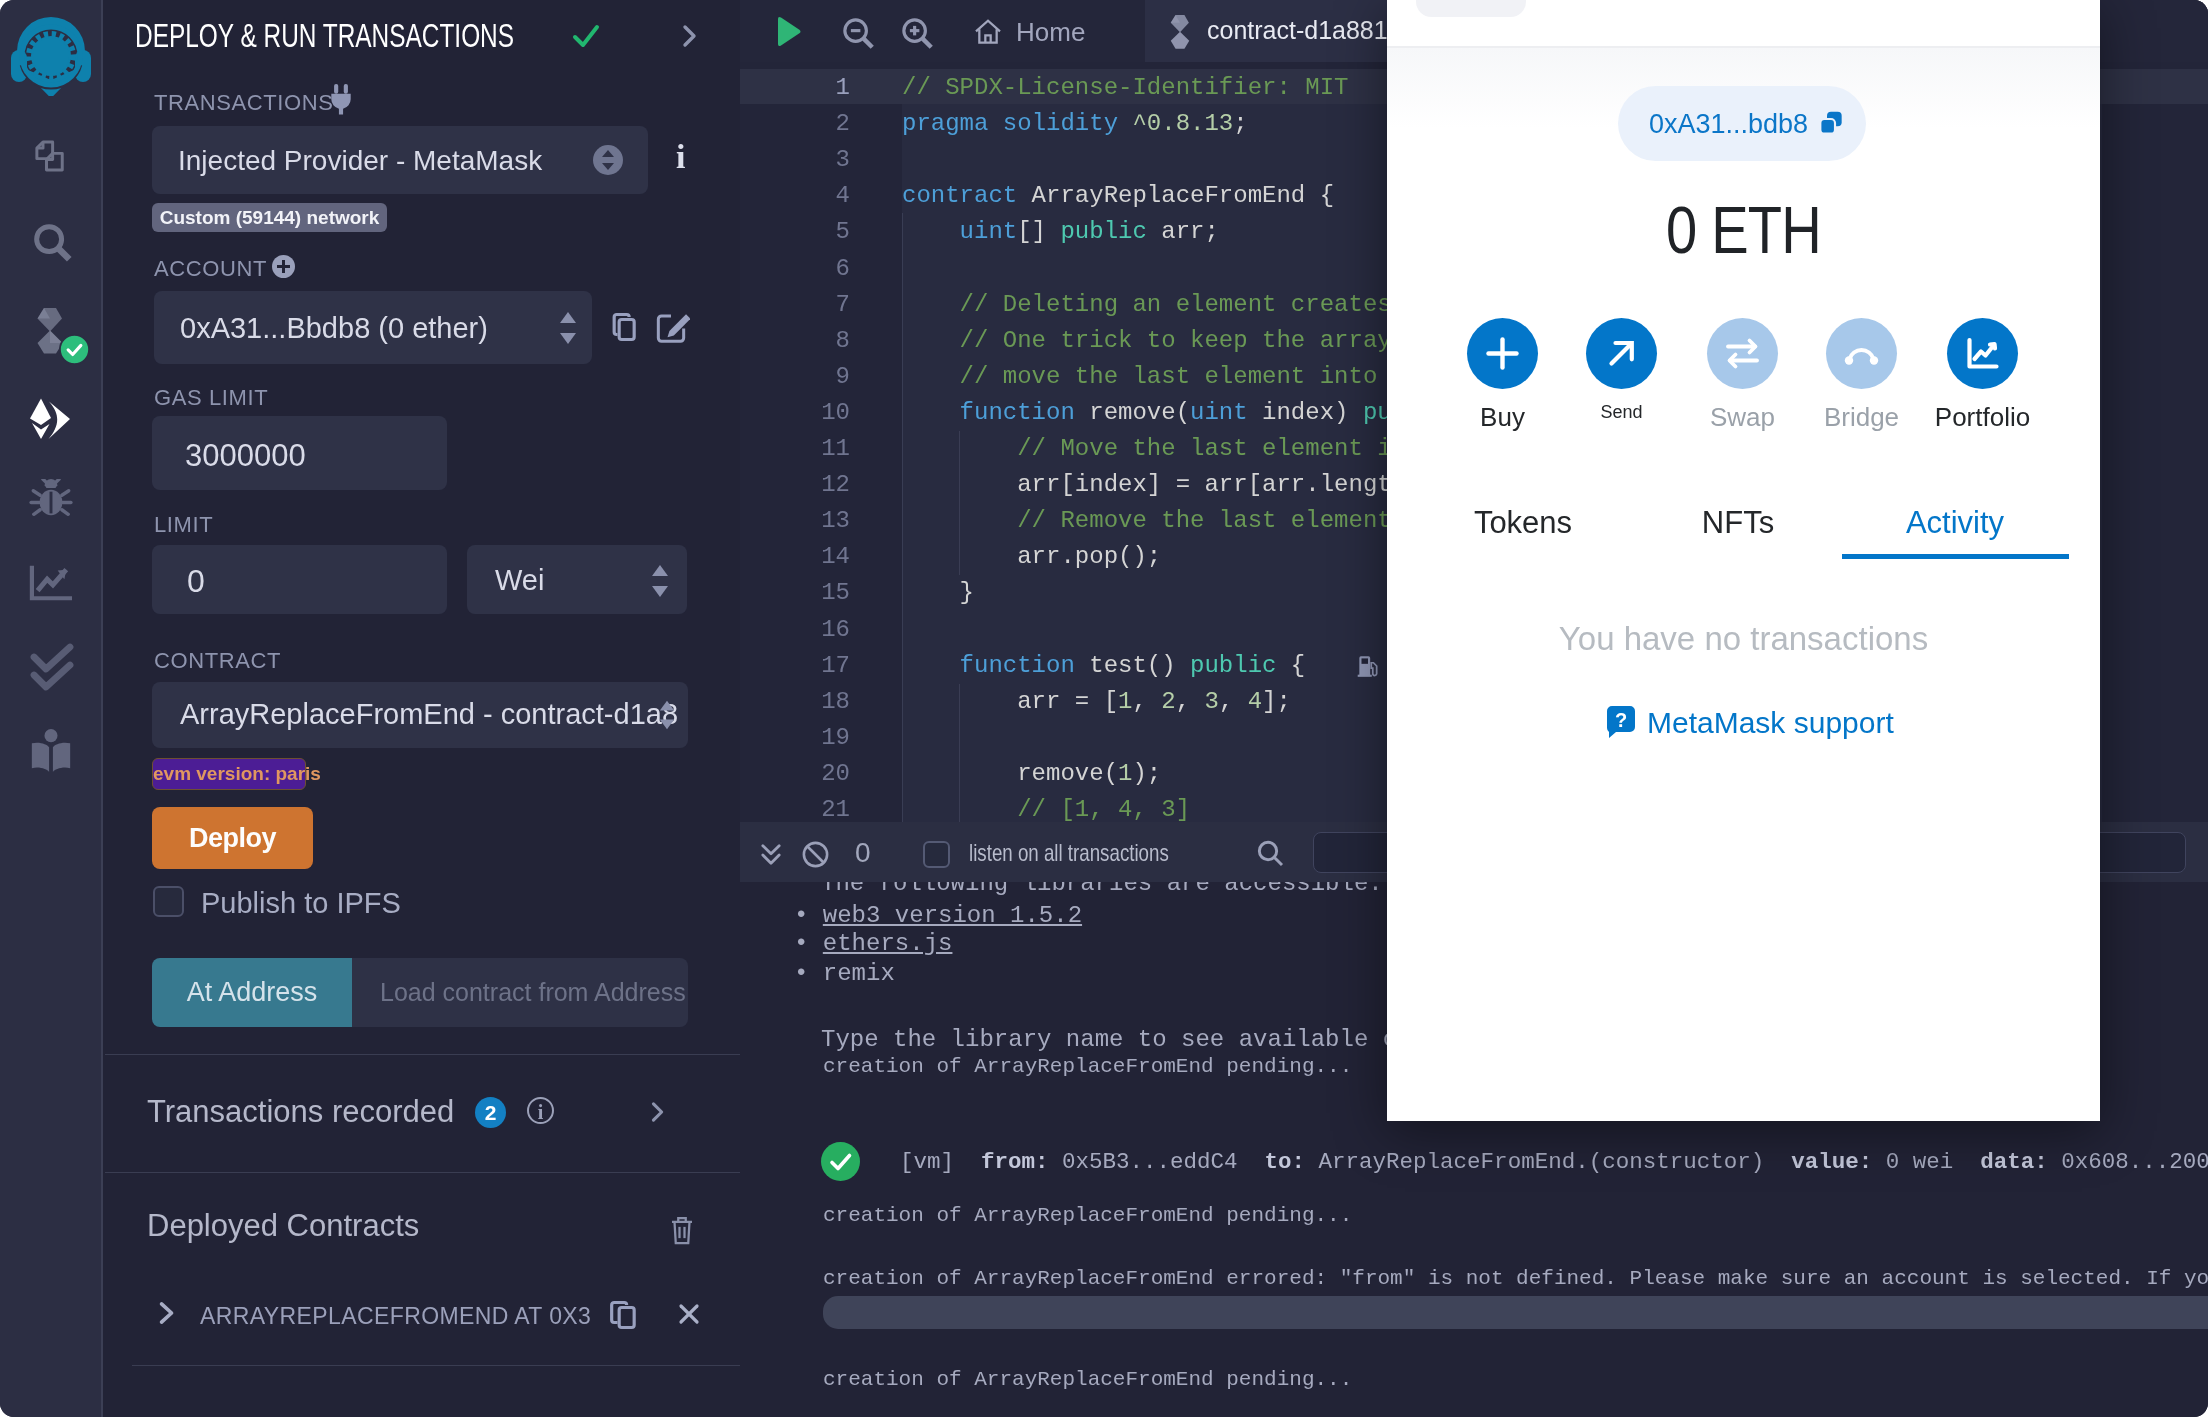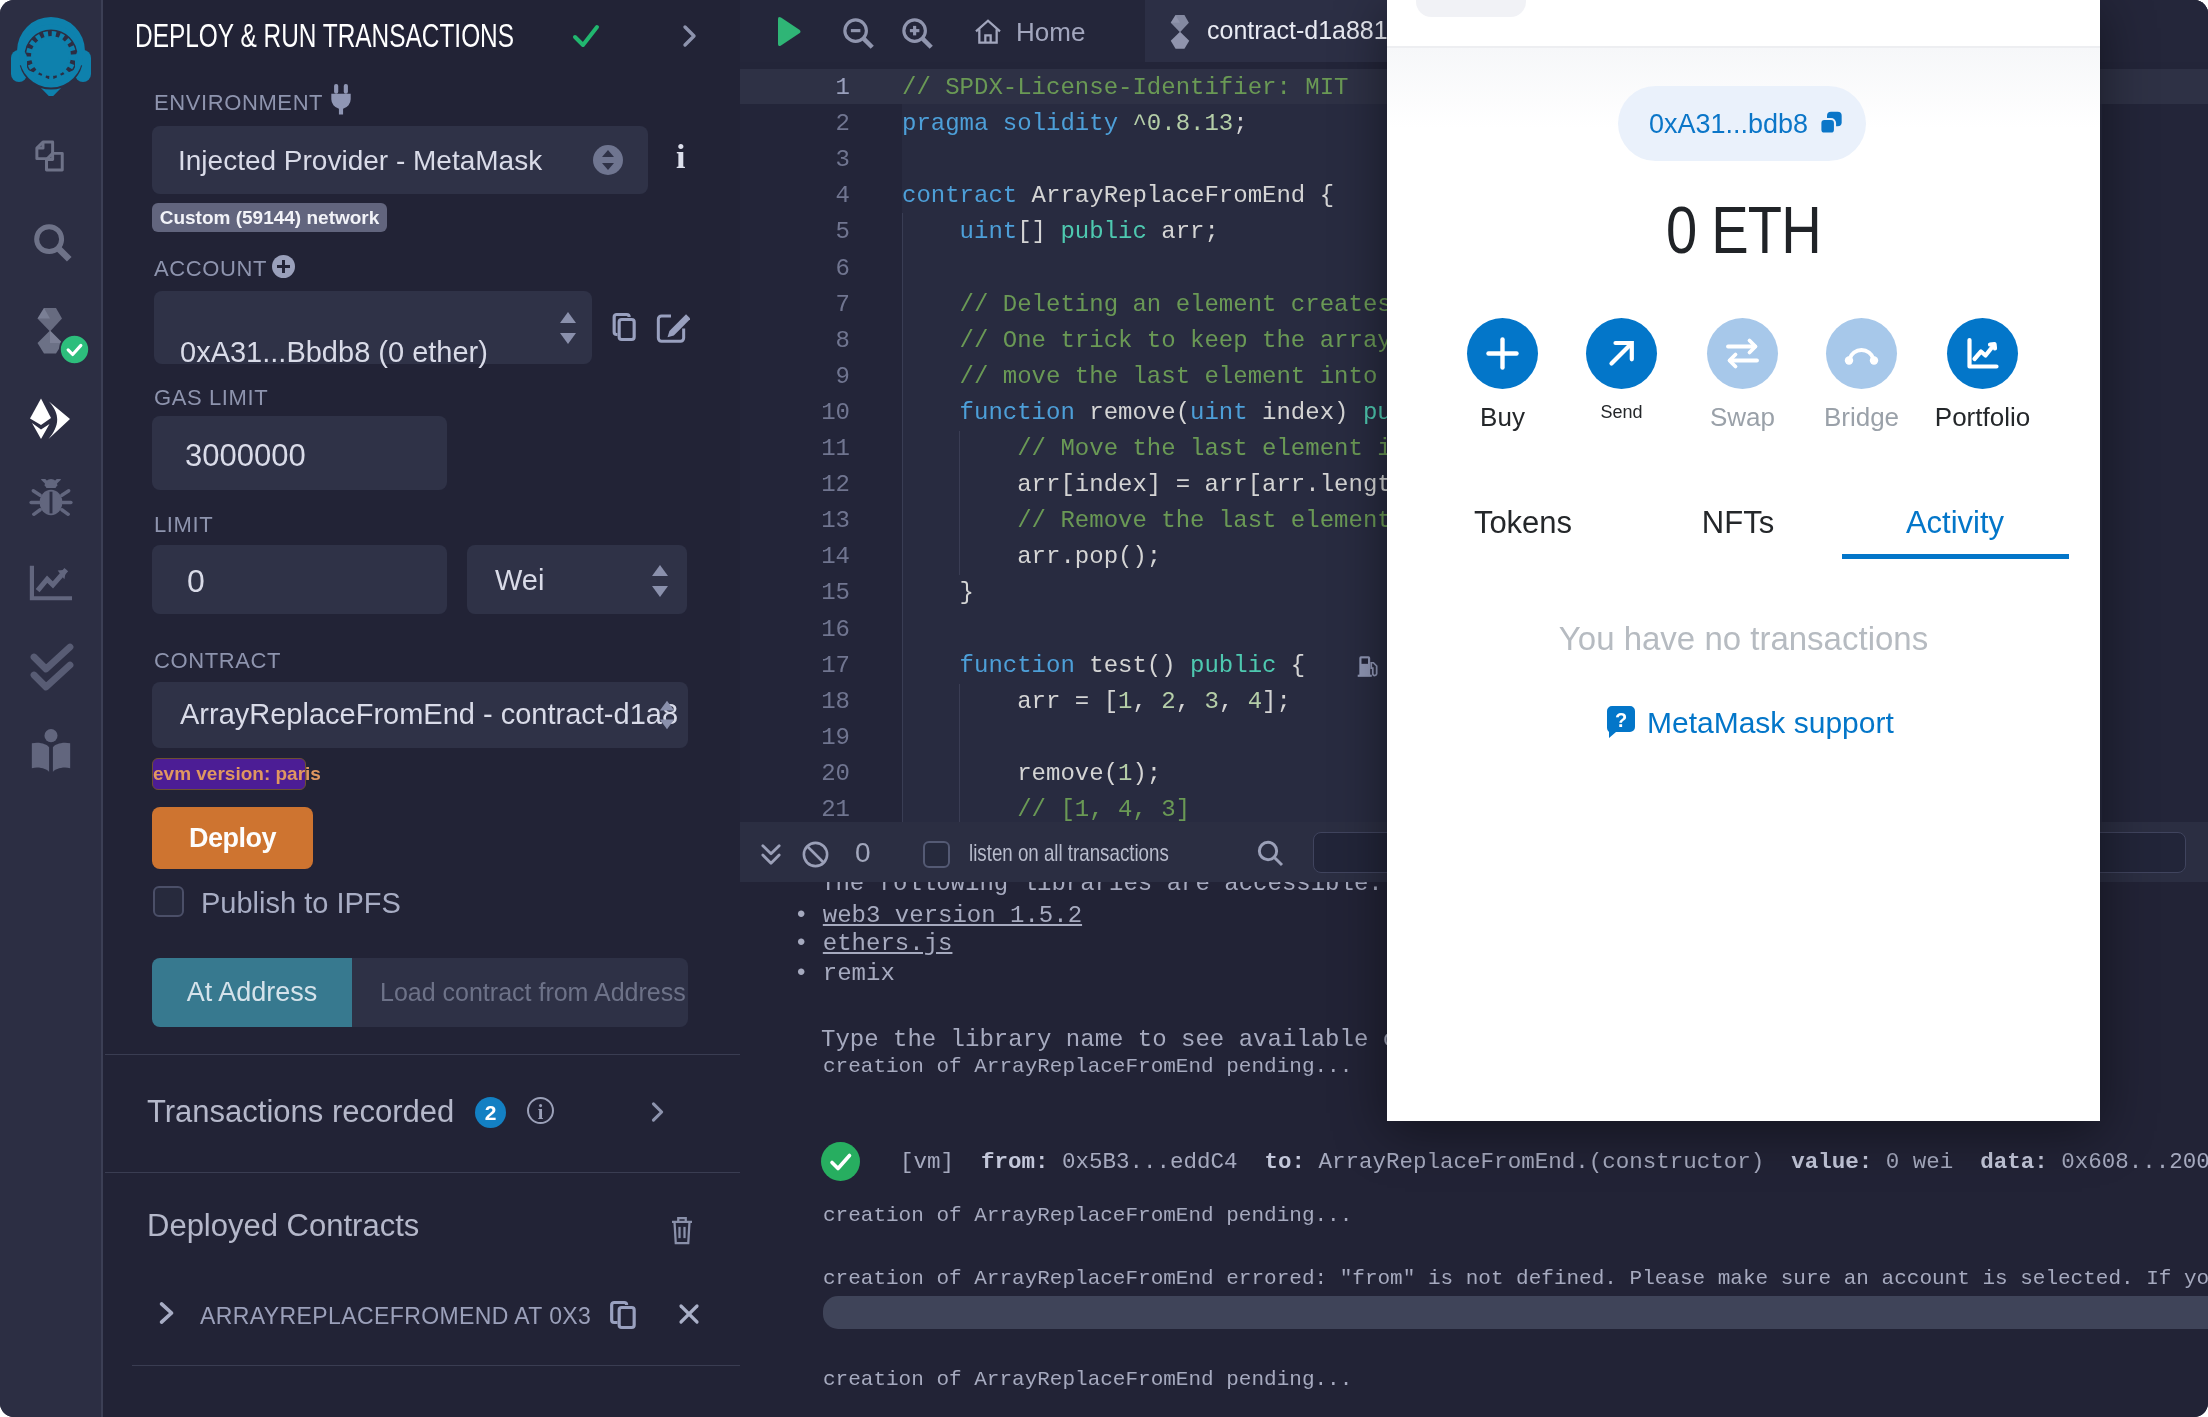--- a/index.html
+++ b/index.html
@@ -122,21 +122,21 @@
   </div>
   <div class="sidepanel" id="sidepanel">
     <div class="abs" style="left:30px;top:17px;color:#fff;font-size:33px;font-weight:500;transform:scaleX(0.74);transform-origin:0 0;white-space:nowrap;">DEPLOY &amp; RUN TRANSACTIONS</div>
     <svg class="abs" style="left:466px;top:21px" width="30" height="30" viewBox="0 0 30 30">
         <polyline points="4,16 12,24 26,6" fill="none" stroke="#21b66f" stroke-width="4" stroke-linecap="round" stroke-linejoin="round"></polyline>
       </svg>
     <svg class="abs" style="left:574px;top:23px" width="22" height="26" viewBox="0 0 22 26">
         <polyline points="6,4 15,13 6,22" fill="none" stroke="#8d93ad" stroke-width="3.4" stroke-linecap="round" stroke-linejoin="round"></polyline>
       </svg>
 
-    <div class="label" style="left:49px;top:90px;">ENVIRONMENT</div>
+    <div class="label" style="left:49px;top:90px;">TRANSACTIONS</div>
     <svg class="abs" style="left:219px;top:84px" width="34" height="36" viewBox="0 0 24 26" fill="#8f96b4">
       <rect x="7" y="0" width="3" height="7" rx="1.4"></rect>
         <rect x="14" y="0" width="3" height="7" rx="1.4"></rect>
       <path d="M5 7 h14 v4 a7 7 0 0 1 -5.5 6.8 V22 h-3 v-4.2 A7 7 0 0 1 5 11 Z"></path>
     </svg>
     <div class="inp" style="left:47px;top:126px;width:496px;height:68px;"></div>
     <div class="seltxt" style="left:73px;top:145px;font-size:28px;">Injected Provider - MetaMask</div>
     <svg class="abs" style="left:485px;top:142px" width="36" height="36" viewBox="0 0 36 36">
       <circle cx="18" cy="18" r="15" fill="#6f7590"></circle>
       <polygon points="18,8 24,15 12,15" fill="#2f3247"></polygon>
@@ -145,21 +145,21 @@
     <div class="abs" style="left:571px;top:138px;color:#dde0ec;font-size:34px;font-weight:bold;font-family:'Liberation Serif',serif;">i</div>
     <div class="abs" style="left:47px;top:203px;width:235px;height:29px;background:#62657e;border-radius:6px;color:#f2f3f8;font-size:19px;font-weight:bold;text-align:center;line-height:29px;white-space:nowrap;">Custom (59144) network</div>
 
     <div class="label" style="left:49px;top:256px;">ACCOUNT</div>
     <svg class="abs" style="left:166px;top:254px" width="25" height="25" viewBox="0 0 25 25">
         <circle cx="12.5" cy="12.5" r="11.5" fill="#9aa0bb"></circle>
         <rect x="11" y="6" width="3" height="13" fill="#222336"></rect>
         <rect x="6" y="11" width="13" height="3" fill="#222336"></rect>
       </svg>
     <div class="inp" style="left:49px;top:291px;width:438px;height:73px;"></div>
-    <div class="seltxt" style="left:75px;top:312px;margin-top:24px;">0xA31...Bbdb8 (0 ether)</div>
+    <div class="seltxt" style="left:75px;top:312px;">0xA31...Bbdb8 (0 ether)</div>
     <svg class="abs" style="left:450px;top:309px" width="26" height="38" viewBox="0 0 26 38">
       <polygon points="13,3 21,14 5,14" fill="#8a90ac"></polygon>
       <polygon points="13,35 21,24 5,24" fill="#8a90ac"></polygon>
     </svg>
     <svg class="abs" style="left:500px;top:307px" width="40" height="40" viewBox="0 0 24 24" fill="none" stroke="#99a0bf" stroke-width="1.9">
       <rect x="8.5" y="7.5" width="9" height="12" rx="1.5"></rect>
       <path d="M6 16.5 h-0.5 a1.5 1.5 0 0 1 -1.5 -1.5 v-9 a1.5 1.5 0 0 1 1.5 -1.5 h6 a1.5 1.5 0 0 1 1.5 1.5" transform="translate(1.5,0)"></path>
     </svg>
     <svg class="abs" style="left:547px;top:308px" width="38" height="38" viewBox="0 0 24 24" fill="none" stroke="#99a0bf" stroke-width="1.9">
       <path d="M20 13 v6 a2 2 0 0 1 -2 2 h-12 a2 2 0 0 1 -2 -2 v-12 a2 2 0 0 1 2 -2 h6"></path>

